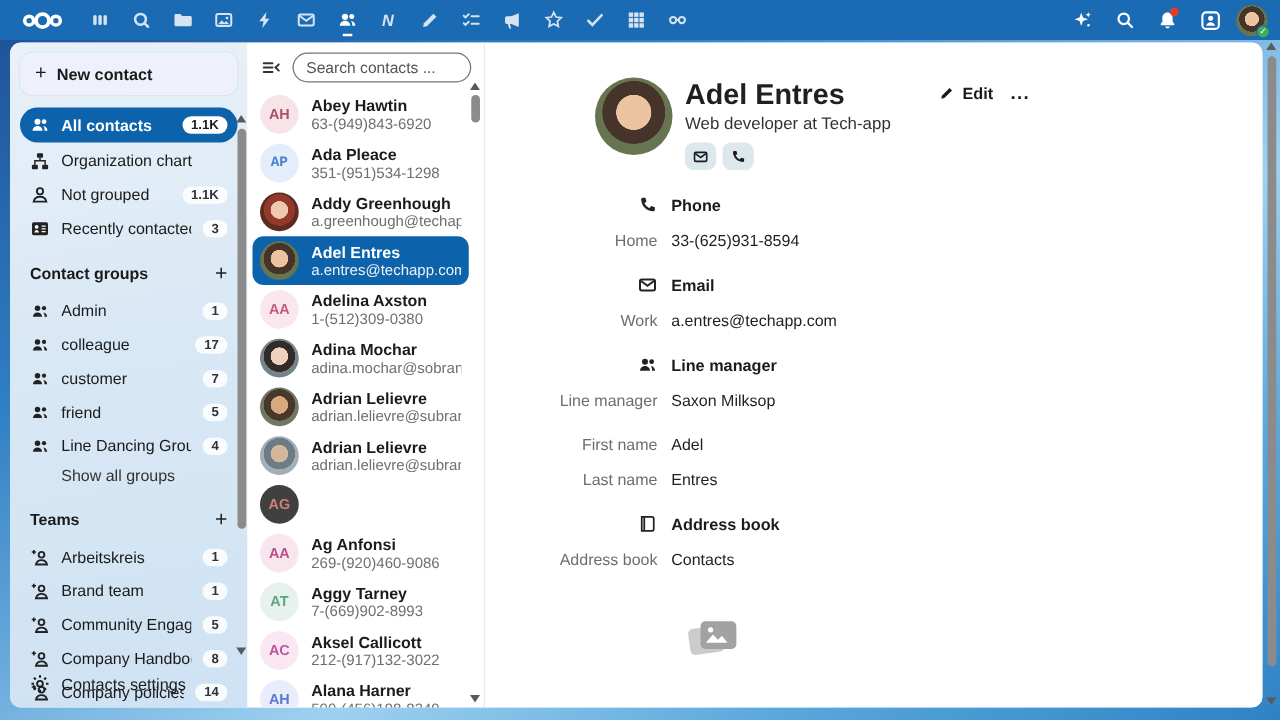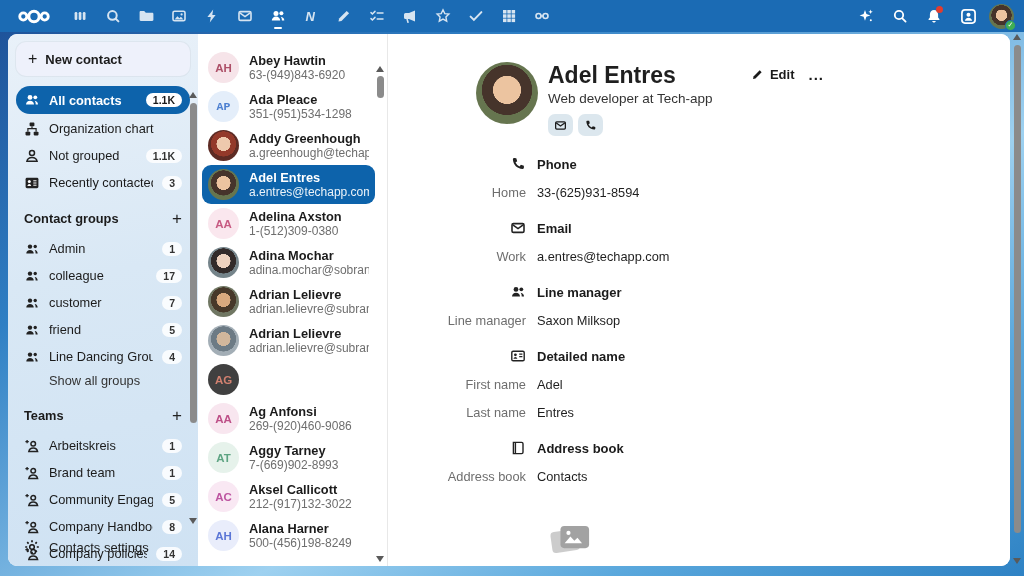--- a/index.html
+++ b/index.html
@@ -465,20 +465,31 @@
     </div>
 
     <div class="sb sb-side">
       <span class="up"></span>
       <span class="thumb"></span>
       <span class="down"></span>
     </div>
   </div>
 
   <div class="listpane">
+    <div class="list-head">
+      <span class="collapse-btn">
+        <svg viewBox="0 0 16 16" width="16" height="16" fill="none" stroke="currentColor" stroke-width="1.6" stroke-linecap="round">
+            <path d="M2 4.5h7M2 8h7M2 11.5h7"></path>
+            <path d="M14 5.5 11.4 8 14 10.5"></path>
+          </svg>
+      </span>
+      <span class="search-box">
+        <input type="text" placeholder="Search contacts ..." style="">
+      </span>
+    </div>
     <div class="citems" id="contact-items">
         <div class="citem">
           <span class="avatar" style="background: rgb(246, 228, 233); color: rgb(173, 80, 104);">AH</span>
           <span class="ctext">
             <div class="cname">Abey Hawtin</div>
             <div class="csub">63-(949)843-6920</div>
           </span>
         </div>
         <div class="citem">
           <span class="avatar" style="background: rgb(228, 238, 250); color: rgb(76, 127, 208); font-family: Liberation Mono, monospace;">AP</span>
@@ -644,31 +655,20 @@
               </svg>
             </span>
             <span class="t">Line manager</span>
           </div>
           <div class="drow">
             <span class="lbl">Line manager</span>
             <span class="val">Saxon Milksop</span>
           </div>
         </div>
         <div class="dsection">
-          <div class="dsec-head">
-            <span class="ic">
-              <svg viewBox="0 0 16 16" width="16" height="16">
-                <rect x="1.8" y="3.2" width="12.4" height="9.6" rx="1.4" fill="none" stroke="currentColor" stroke-width="1.4"></rect>
-                <circle cx="5.4" cy="6.8" r="1.4" fill="currentColor"></circle>
-                <path d="M3.5 10.7c.3-1.1 1-1.8 1.9-1.8s1.6.7 1.9 1.8z" fill="currentColor"></path>
-                <path d="M9.2 6.2h3.2M9.2 8.6h3.2" stroke="currentColor" stroke-width="1.2"></path>
-              </svg>
-            </span>
-            <span class="t">Detailed name</span>
-          </div>
           <div class="drow">
             <span class="lbl">First name</span>
             <span class="val">Adel</span>
           </div>
           <div class="drow">
             <span class="lbl">Last name</span>
             <span class="val">Entres</span>
           </div>
         </div>
         <div class="dsection">

